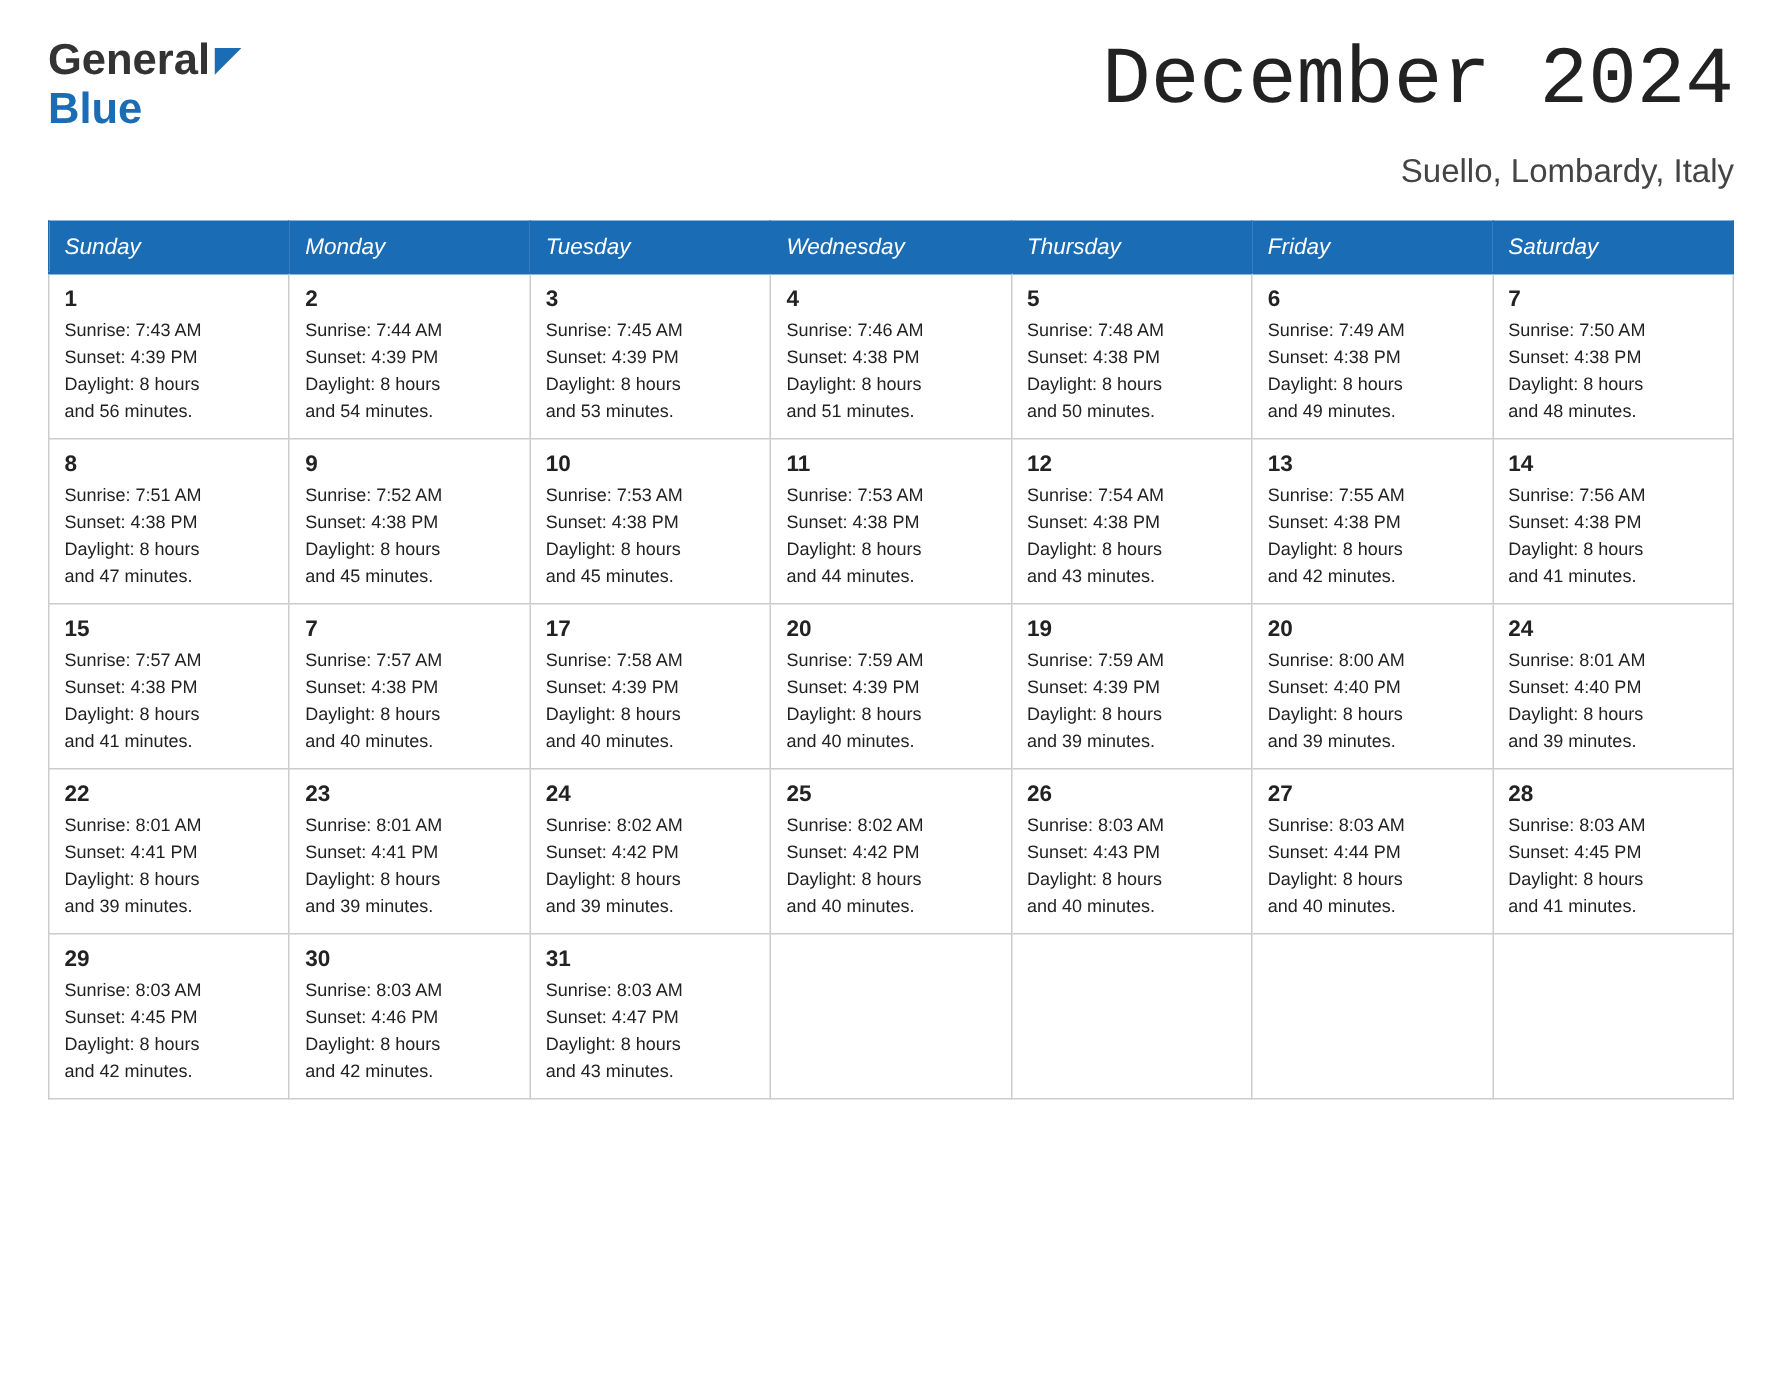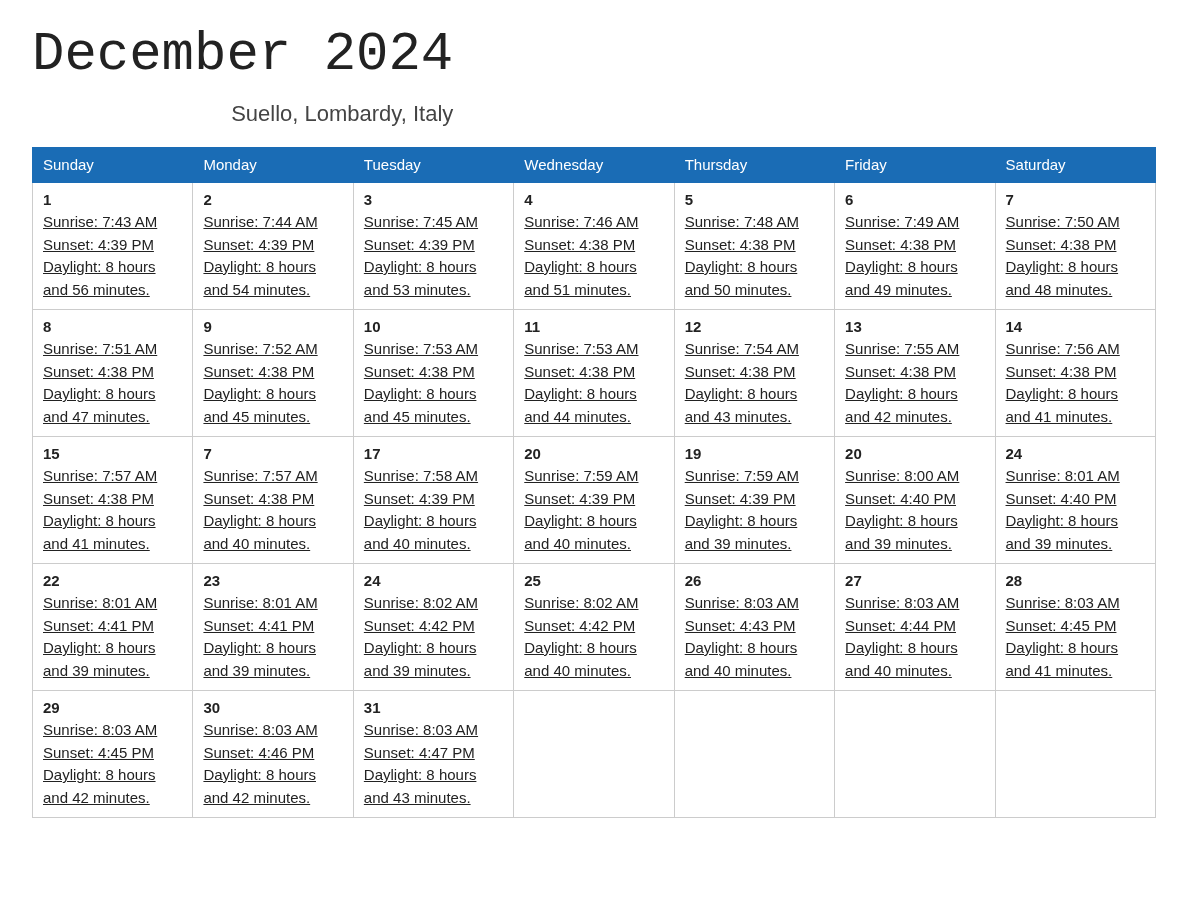--- a/index.html
+++ b/index.html
@@ -25,61 +25,74 @@
       table-layout: fixed;
     }
     thead tr th {
       background: #1a6cb5;
       color: #fff;
       font-size: 15px;
       font-weight: normal;
       padding: 8px 10px;
       text-align: left;
       border: 1px solid #1a6cb5;
+      font-style: italic;
     }
     tbody tr td {
       vertical-align: top;
       padding: 8px 10px;
       font-size: 13px;
       color: #222;
       border: 1px solid #ccc;
       min-height: 90px;
       height: 110px;
     }
     tbody tr td .day-num {
       font-size: 15px;
       font-weight: bold;
       display: block;
       margin-bottom: 3px;
     }
     tbody tr td .day-info {
-      font-size: 15px;
+      font-size: 12px;
       line-height: 1.5;
       color: #222;
-      text-decoration: underline;
     }
     tbody tr:first-child td {
       border-top: 2px solid #1a6cb5;
     }
     tbody tr td.empty {
       background: #fff;
     }
     .logo-wrap {
       display: flex;
       flex-direction: column;
     }
     .logo-row1 {
       display: flex;
       align-items: center;
     }
   </style>
 </head>
 <body>
 
 <div class="header">
+  <div class="logo-wrap">
+    <div class="logo-row1">
+      <span style="font-size:29px;font-weight:bold;color:#333;font-family:Arial,sans-serif;">General</span>
+      <span style="display:inline-block;margin-left:3px;margin-top:6px;">
+        <svg width="18" height="18" viewBox="0 0 18 18">
+            <polygon points="0,0 18,0 0,18" fill="#1a6cb5"></polygon>
+          </svg>
+      </span>
+    </div>
+    <div>
+      <span style="font-size:29px;font-weight:bold;color:#1a6cb5;font-family:Arial,sans-serif;">Blue</span>
+    </div>
+  </div>
   <div class="title-block">
     <div style="font-size:54px;font-weight:normal;color:#222;font-family:Liberation Mono, monospace;">December 2024</div>
     <div style="font-size:22px;color:#444;font-family:Arial,sans-serif;margin-top:16px;">Suello, Lombardy, Italy</div>
   </div>
 </div>
 
 <table>
   <thead>
     <tr>
       <th>Sunday</th>

